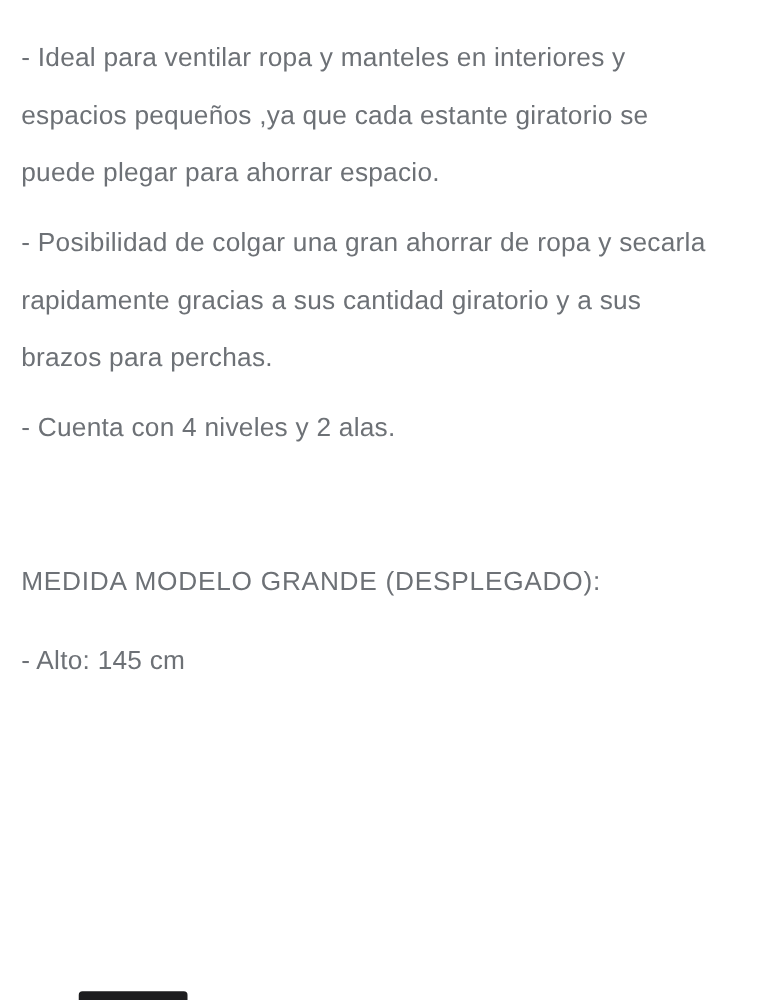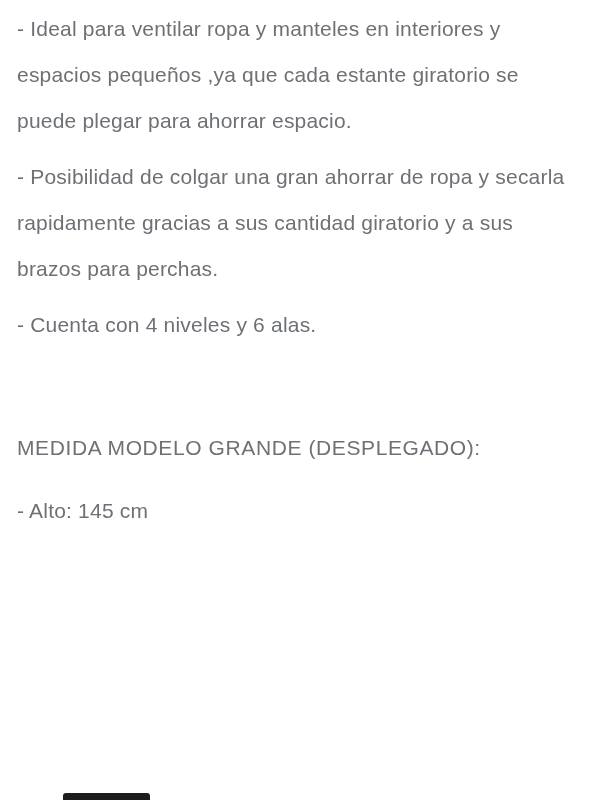--- a/index.html
+++ b/index.html
@@ -7,21 +7,21 @@
       width: 615px;
       height: 800px;
       background: var(--bg, #ffffff);
       font-family: "Liberation Sans", "DejaVu Sans", sans-serif;
       overflow: hidden;
     }
     .page {
       position: relative;
       width: 615px;
       height: 800px;
-      padding: 6px 12px 0 17px;
+      padding: 24px 12px 0 17px;
       background: var(--bg, #ffffff);
     }
     .para {
       margin: 0 0 10px 0;
     }
     .line {
       display: block;
       font-size: 21px;
       line-height: 46px;
       letter-spacing: 0.2px;
@@ -60,21 +60,21 @@
       <span class="line">- Ideal para ventilar ropa y manteles en interiores y</span>
       <span class="line">espacios pequeños ,ya que cada estante giratorio se</span>
       <span class="line">puede plegar para ahorrar espacio.</span>
     </p>
     <p class="para">
       <span class="line">- Posibilidad de colgar una gran ahorrar de ropa y secarla</span>
       <span class="line">rapidamente gracias a sus cantidad giratorio y a sus</span>
       <span class="line">brazos para perchas.</span>
     </p>
     <p class="para">
-      <span class="line">- Cuenta con 4 niveles y 6 alas.</span>
+      <span class="line">- Cuenta con 4 niveles y 2 alas.</span>
     </p>
   </section>
 
   <h2 class="heading">MEDIDA MODELO GRANDE (DESPLEGADO):</h2>
 
   <section>
     <p class="para measure">
       <span class="line">- Alto: 145 cm</span>
     </p>
   </section>

